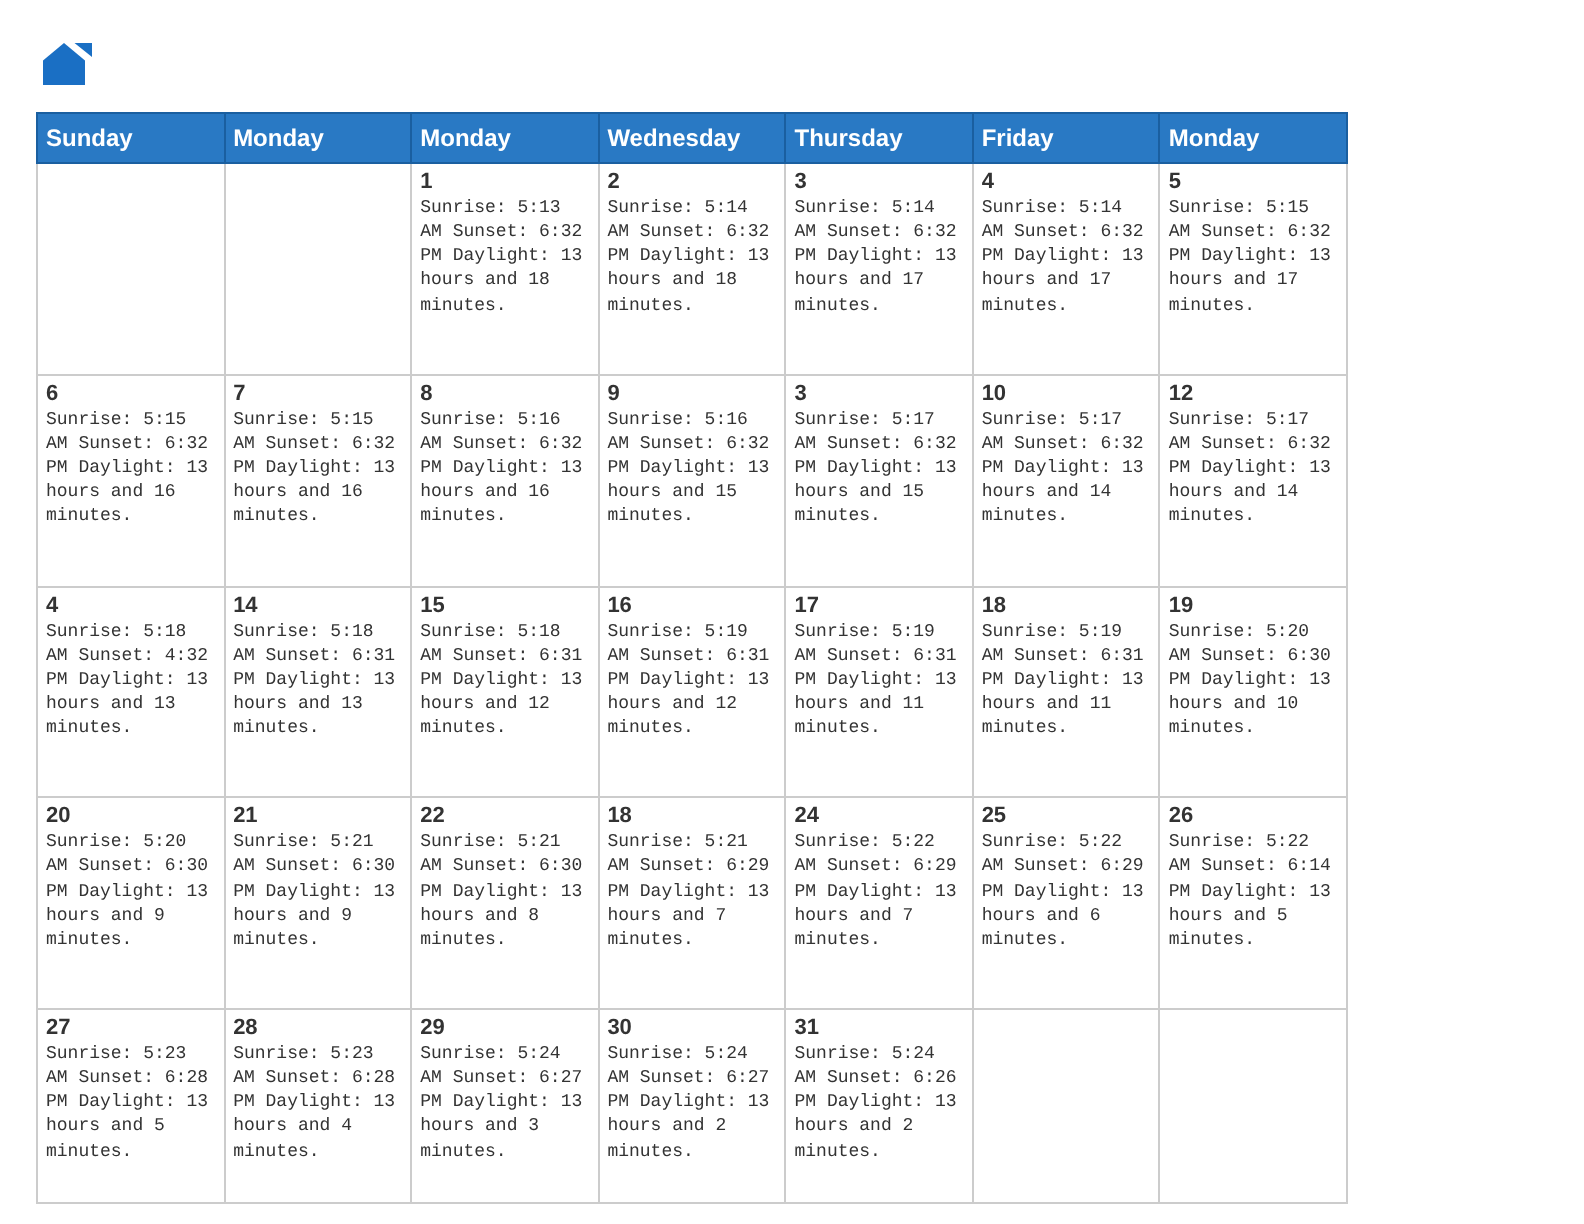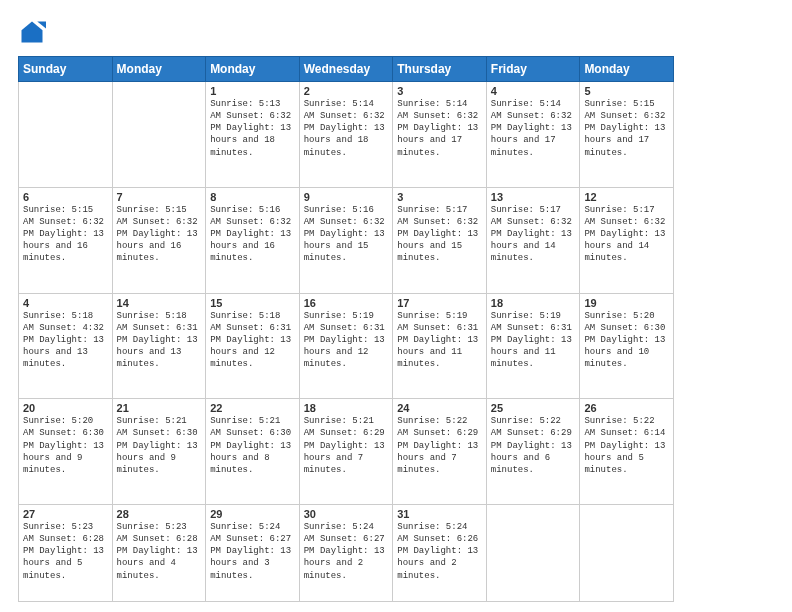--- a/index.html
+++ b/index.html
@@ -186,21 +186,21 @@
 Sunset: 6:32 PM
 Daylight: 13 hours and 15 minutes.</div>
           </td>
           <td>
             <span class="day-num">3</span>
             <div class="day-info">Sunrise: 5:17 AM
 Sunset: 6:32 PM
 Daylight: 13 hours and 15 minutes.</div>
           </td>
           <td>
-            <span class="day-num">13</span>
+            <span class="day-num">10</span>
             <div class="day-info">Sunrise: 5:17 AM
 Sunset: 6:32 PM
 Daylight: 13 hours and 14 minutes.</div>
           </td>
           <td>
             <span class="day-num">12</span>
             <div class="day-info">Sunrise: 5:17 AM
 Sunset: 6:32 PM
 Daylight: 13 hours and 14 minutes.</div>
           </td>

